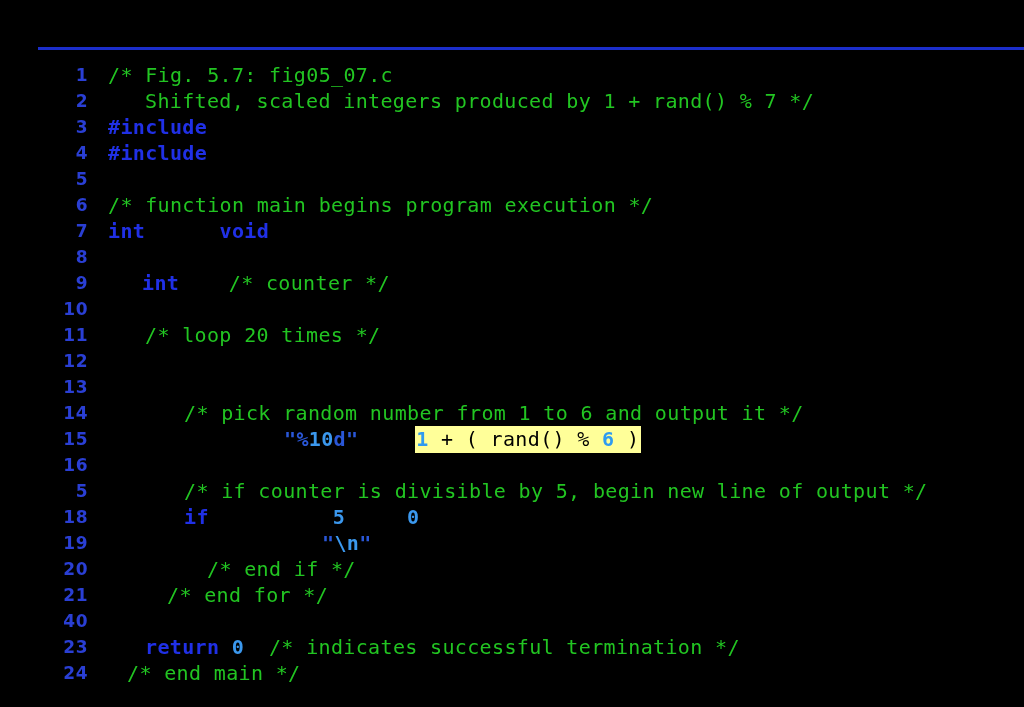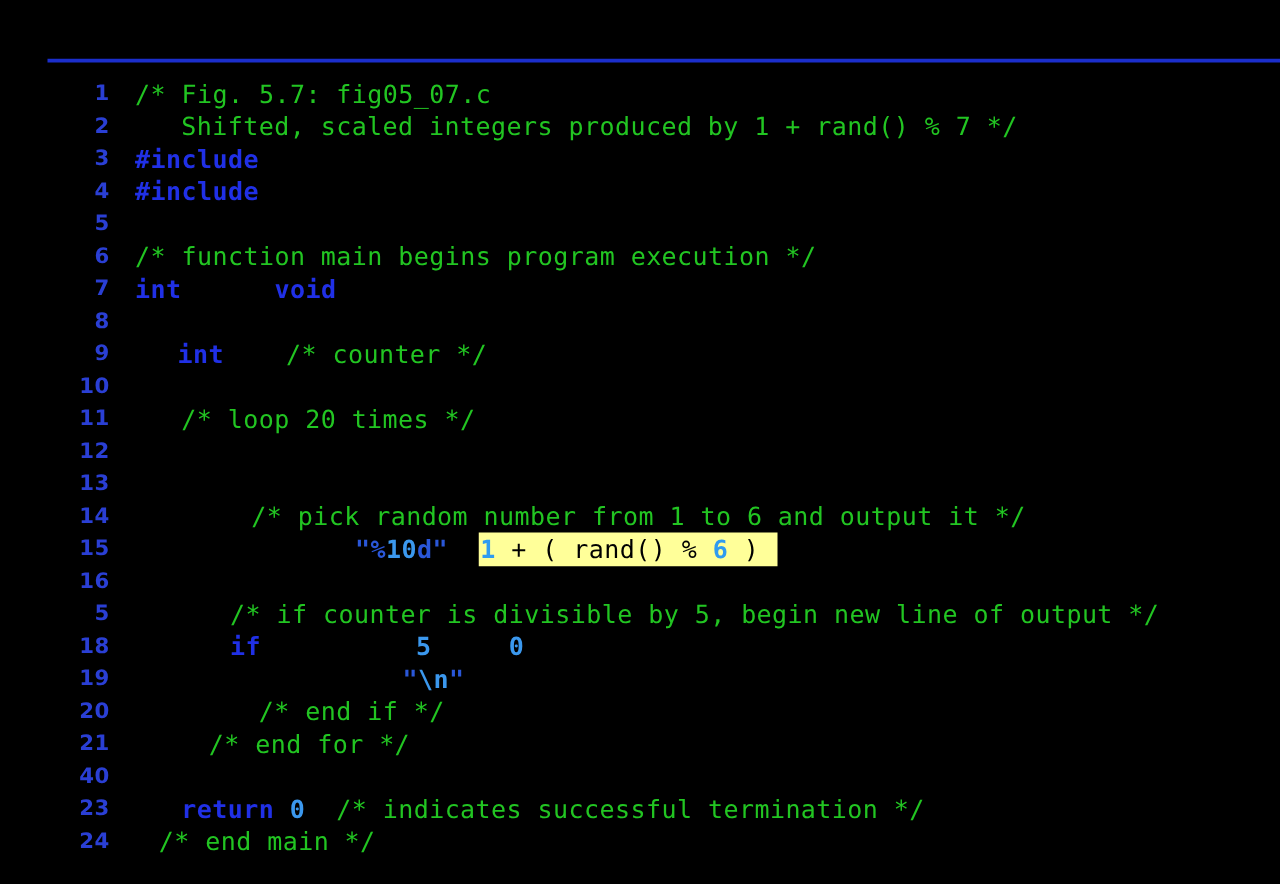--- a/index.html
+++ b/index.html
@@ -60,21 +60,22 @@
   .cm   { color: #22c522; }
   .kw   { color: #2030e6; font-weight: bold; }
   .num  { color: #3b98ee; font-weight: bold; }
   .str  { color: #2a57d8; font-weight: bold; }
   .esc  { color: #3b98ee; font-weight: bold; }
   .hid  { color: transparent; }
   .hl {
     background: #ffff99;
     color: #000000;
     font-weight: normal;
-    padding: 1px 15px 2px 1px;
+    padding: 1px 2px 2px 1px;
+    margin-left: 32px;
   }
   .hl .num { color: #2f9bf0; font-weight: bold; }
   .hl .op  { color: #000000; }
 </style>
 </head>
 <body>
 
 <div id="slide">
 
   <div id="top-rule"></div>
@@ -140,21 +141,21 @@
       <span class="lineno">12</span>
     </div>
 
     <div class="code-line">
       <span class="lineno">13</span>
       <span class="srcline"></span>
     </div>
 
     <div class="code-line">
       <span class="lineno">14</span>
-      <span class="srcline" style="left:201px;"><span class="cm">/* pick random number from 1 to 6 and output it */</span></span>
+      <span class="srcline" style="left:184px;"><span class="cm">/* pick random number from 1 to 6 and output it */</span></span>
     </div>
 
     <div class="code-line">
       <span class="lineno">15</span>
       <span class="srcline" style="left:284px;"><span class="str"><span>"</span><span>%</span><span class="esc">10</span><span>d</span><span>"</span></span><span class="hid">&nbsp;&nbsp;</span><span class="hl"><span class="num">1</span><span class="op"> + ( rand() % </span><span class="num">6</span><span class="op"> )</span></span></span>
     </div>
 
     <div class="code-line">
       <span class="lineno">16</span>
       <span class="srcline"></span>

